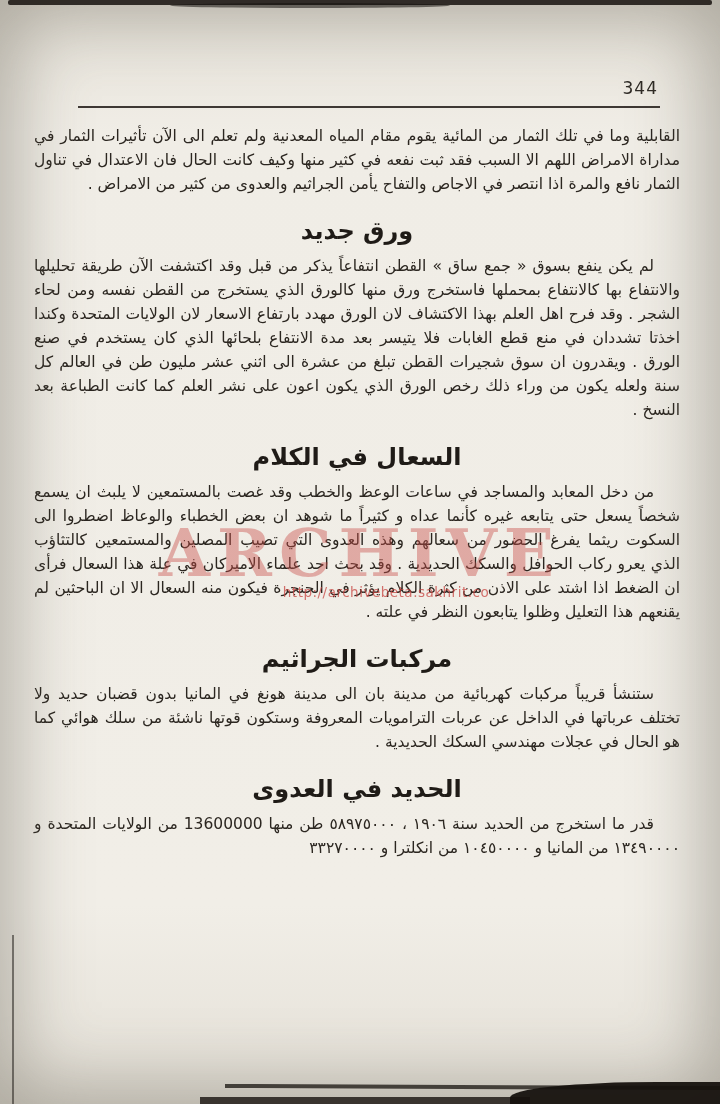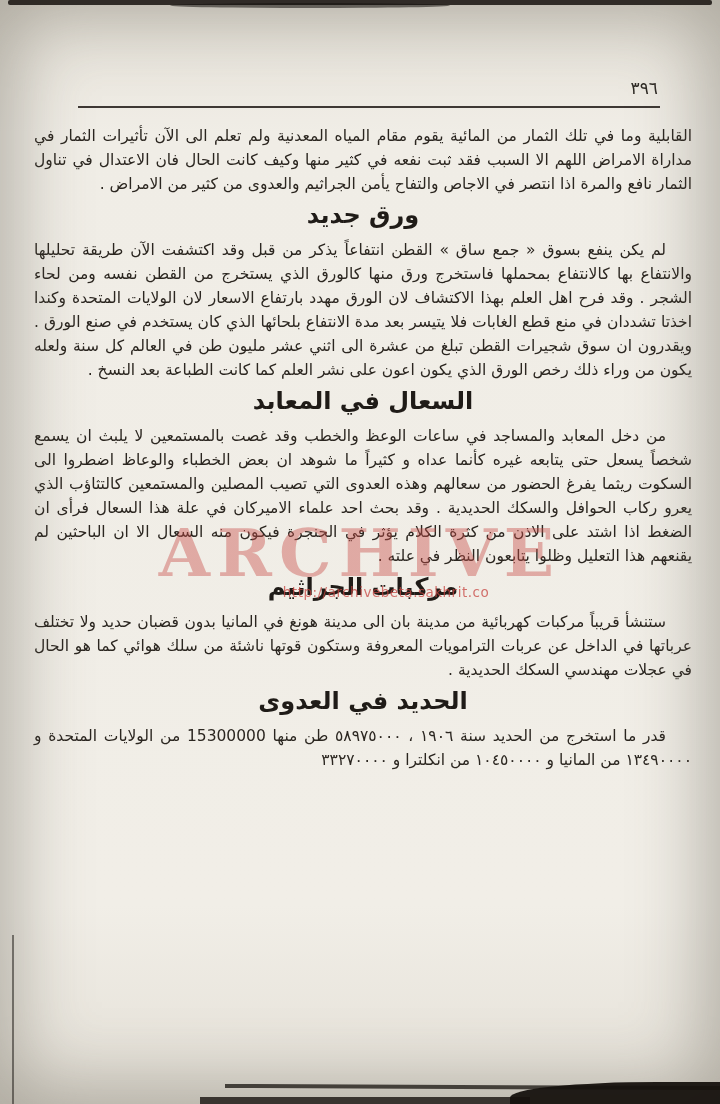--- a/index.html
+++ b/index.html
@@ -43,29 +43,29 @@
     position: absolute; left: 0; right: 0; top: 3px;
     text-align: center; font-size: 16px;
   }
   .header-rule {
     position: absolute; top: 106px; left: 78px; right: 60px;
     height: 2px; background: #2a2520; z-index: 2; opacity: .9;
   }
 
   
   .content {
-    position: absolute; top: 124px; left: 34px; right: 28px;
+    position: absolute; top: 124px; left: 34px; right: 40px;
     direction: rtl; text-align: justify;
     color: #2b2620; z-index: 2;
     font-size: 15.5px; line-height: 24px;
   }
   .para { margin: 0; text-indent: 26px; }
   .para.no-indent { text-indent: 0; }
   .heading {
-    margin: 4px 0 8px; text-align: center;
+    margin: 20px 0 8px; text-align: center;
     font-size: 24px; font-weight: bold; line-height: 30px;
     color: #1f1b17;
   }
 
   
   .watermark {
     position: absolute; top: 514px; left: 0; right: 0;
     text-align: center; z-index: 4; pointer-events: none;
   }
   .wm-title {
@@ -91,38 +91,38 @@
 <div class="page">
 
   <div class="artifact art-top"></div>
   <div class="artifact art-top2"></div>
   <div class="artifact art-bottom-line"></div>
   <div class="artifact art-corner"></div>
   <div class="artifact art-corner2"></div>
   <div class="artifact art-left"></div>
 
   <div class="header">
-    <div class="page-number">٣٩٦</div>
+    <div class="page-number">344</div>
   </div>
   <div class="header-rule"></div>
 
   <div class="content">
     <p class="para no-indent">القابلية وما في تلك الثمار من المائية يقوم مقام المياه المعدنية ولم تعلم الى الآن تأثيرات الثمار في مداراة الامراض اللهم الا السبب فقد ثبت نفعه في كثير منها وكيف كانت الحال فان الاعتدال في تناول الثمار نافع والمرة اذا انتصر في الاجاص والتفاح يأمن الجراثيم والعدوى من كثير من الامراض .</p>
 
     <h2 class="heading">ورق جديد</h2>
     <p class="para">لم يكن ينفع بسوق « جمع ساق » القطن انتفاعاً يذكر من قبل وقد اكتشفت الآن طريقة تحليلها والانتفاع بها كالانتفاع بمحملها فاستخرج ورق منها كالورق الذي يستخرج من القطن نفسه ومن لحاء الشجر . وقد فرح اهل العلم بهذا الاكتشاف لان الورق مهدد بارتفاع الاسعار لان الولايات المتحدة وكندا اخذتا تشددان في منع قطع الغابات فلا يتيسر بعد مدة الانتفاع بلحائها الذي كان يستخدم في صنع الورق . ويقدرون ان سوق شجيرات القطن تبلغ من عشرة الى اثني عشر مليون طن في العالم كل سنة ولعله يكون من وراء ذلك رخص الورق الذي يكون اعون على نشر العلم كما كانت الطباعة بعد النسخ .</p>
 
-    <h2 class="heading">السعال في المعابد</h2>
+    <h2 class="heading">السعال في الكلام</h2>
     <p class="para">من دخل المعابد والمساجد في ساعات الوعظ والخطب وقد غصت بالمستمعين لا يلبث ان يسمع شخصاً يسعل حتى يتابعه غيره كأنما عداه و كثيراً ما شوهد ان بعض الخطباء والوعاظ اضطروا الى السكوت ريثما يفرغ الحضور من سعالهم وهذه العدوى التي تصيب المصلين والمستمعين كالتثاؤب الذي يعرو ركاب الحوافل والسكك الحديدية . وقد بحث احد علماء الاميركان في علة هذا السعال فرأى ان الضغط اذا اشتد على الاذن من كثرة الكلام يؤثر في الحنجرة فيكون منه السعال الا ان الباحثين لم يقنعهم هذا التعليل وظلوا يتابعون النظر في علته .</p>
 
     <h2 class="heading">مركبات الجراثيم</h2>
     <p class="para">ستنشأ قريباً مركبات كهربائية من مدينة بان الى مدينة هونغ في المانيا بدون قضبان حديد ولا تختلف عرباتها في الداخل عن عربات الترامويات المعروفة وستكون قوتها ناشئة من سلك هوائي كما هو الحال في عجلات مهندسي السكك الحديدية .</p>
 
     <h2 class="heading">الحديد في العدوى</h2>
-    <p class="para">قدر ما استخرج من الحديد سنة ١٩٠٦ ، ٥٨٩٧٥٠٠٠ طن منها 15300000 من الولايات المتحدة و ١٣٤٩٠٠٠٠ من المانيا و ١٠٤٥٠٠٠٠ من انكلترا و ٣٣٢٧٠٠٠٠</p>
+    <p class="para">قدر ما استخرج من الحديد سنة ١٩٠٦ ، ٥٨٩٧٥٠٠٠ طن منها 13600000 من الولايات المتحدة و ١٣٤٩٠٠٠٠ من المانيا و ١٠٤٥٠٠٠٠ من انكلترا و ٣٣٢٧٠٠٠٠</p>
   </div>
 
   <div class="watermark">
     <div class="wm-title">ARCHIVE</div>
     <div class="wm-url">http://archivebeta.sakhrit.co</div>
   </div>
 
   <div class="vignette"></div>
 </div>
 

